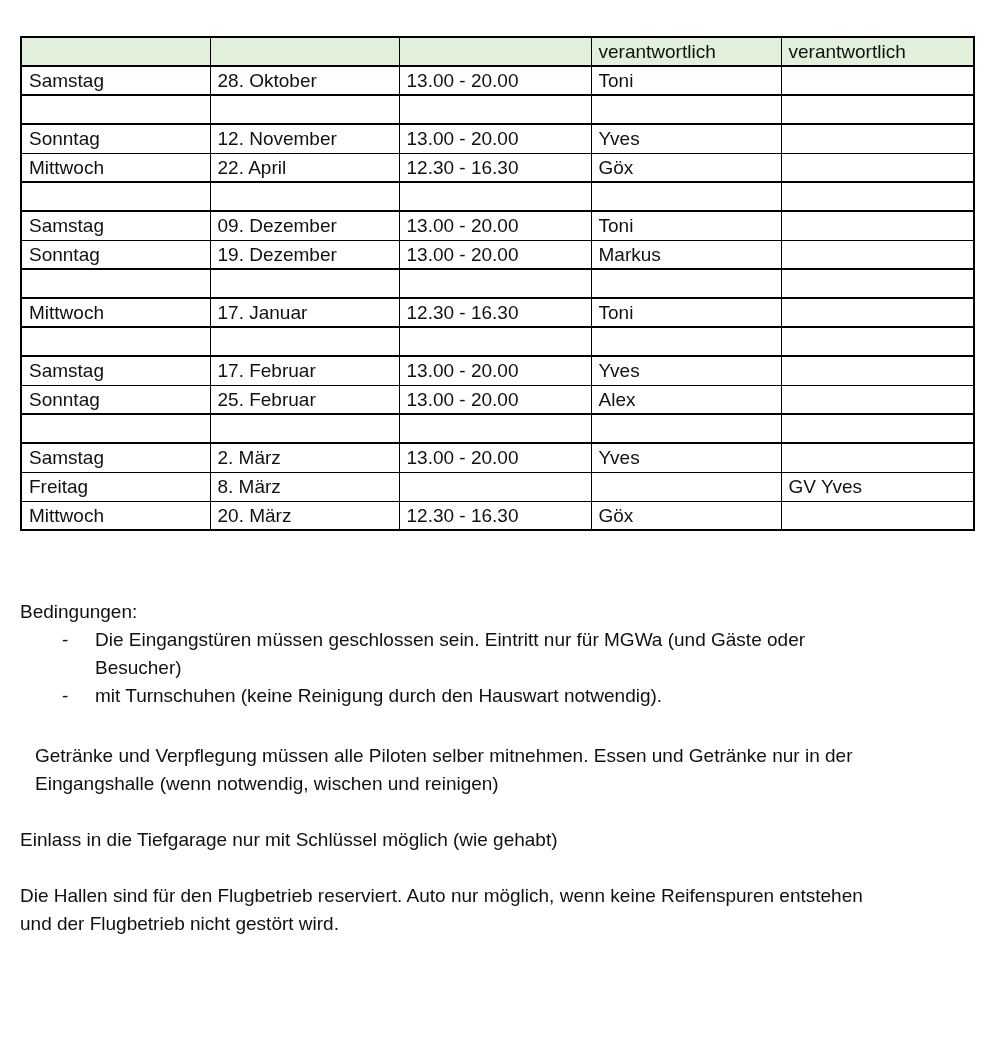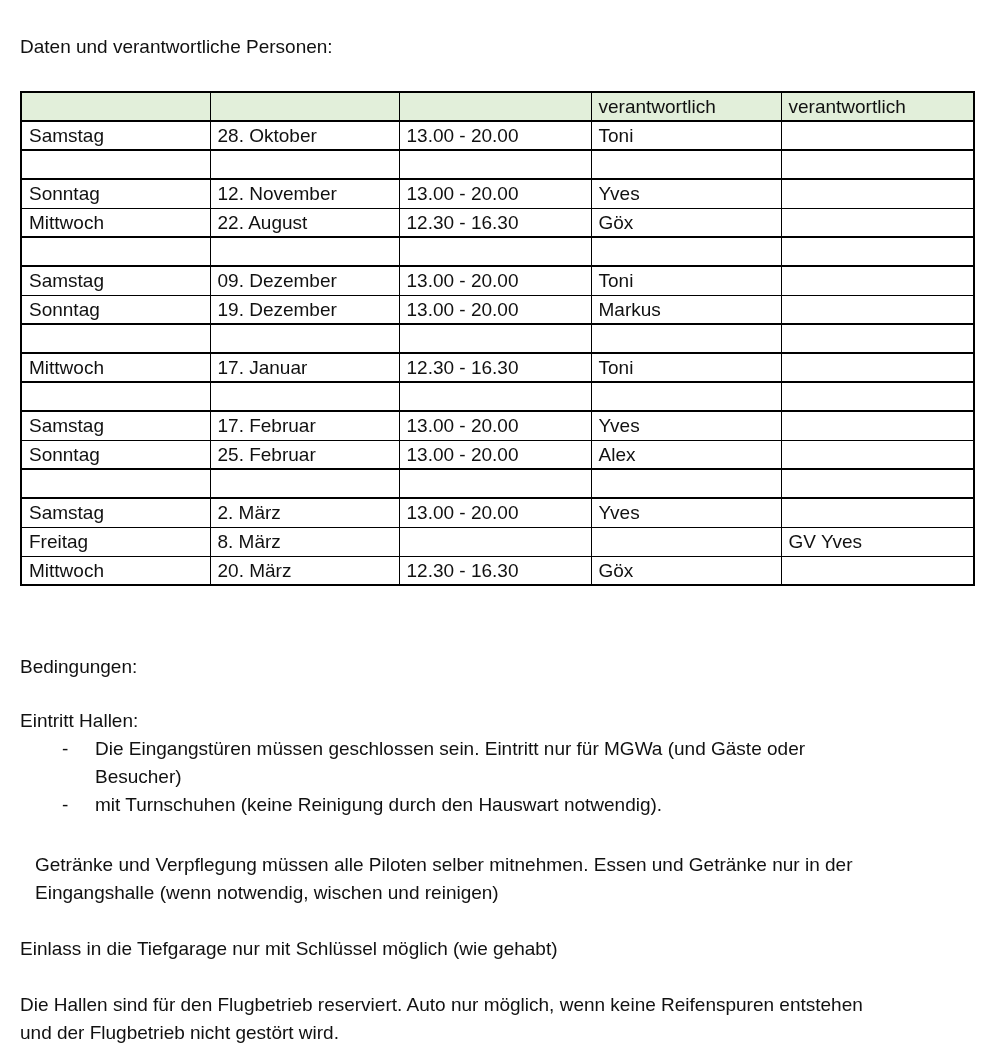--- a/index.html
+++ b/index.html
@@ -18,21 +18,20 @@
     font-size: 19px;
     line-height: 22px;
     font-weight: normal;
     margin: 0;
   }
 
   table.schedule {
     border-collapse: collapse;
     table-layout: fixed;
     width: 953px;
-    margin-top: 33px;
     border: 2px solid var(--line);
   }
   table.schedule th, table.schedule td {
     border: 1px solid var(--line);
     height: 29px;
     padding: 0 7px;
     font-size: 19px;
     line-height: 27px;
     text-align: left;
     font-weight: normal;
@@ -73,21 +72,20 @@
     margin: 28px 0 0 0;
     white-space: pre-line;
   }
   .para.first-after-bullets { margin-top: 32px; margin-left: 15px; }
 </style>
 </head>
 <body>
 
 <div class="page">
 
-  <h1 class="doc-title">Daten und verantwortliche Personen:</h1>
 
   <table class="schedule">
       <colgroup>
         <col style="width: 189px;">
         <col style="width: 189px;">
         <col style="width: 192px;">
         <col style="width: 190px;">
         <col style="width: 193px;">
       </colgroup>
       <thead>
@@ -116,21 +114,21 @@
         </tr>
         <tr>
           <td>Sonntag</td>
           <td>12. November</td>
           <td>13.00 - 20.00</td>
           <td>Yves</td>
           <td></td>
         </tr>
         <tr>
           <td>Mittwoch</td>
-          <td>22. August</td>
+          <td>22. April</td>
           <td>12.30 - 16.30</td>
           <td>Göx</td>
           <td></td>
         </tr>
         <tr class="sep">
           <td></td>
           <td></td>
           <td></td>
           <td></td>
           <td></td>
@@ -210,21 +208,20 @@
           <td>20. März</td>
           <td>12.30 - 16.30</td>
           <td>Göx</td>
           <td></td>
         </tr>
       </tbody>
     </table>
 
   <div class="heading">Bedingungen:</div>
 
-  <div class="subheading">Eintritt Hallen:</div>
 
   <div class="bullet">
     <span class="marker">-</span>
     <span class="text">Die Eingangstüren müssen geschlossen sein. Eintritt nur für MGWa (und Gäste oder
 Besucher)</span>
   </div>
   <div class="bullet">
     <span class="marker">-</span>
     <span class="text">mit Turnschuhen (keine Reinigung durch den Hauswart notwendig).</span>
   </div>

